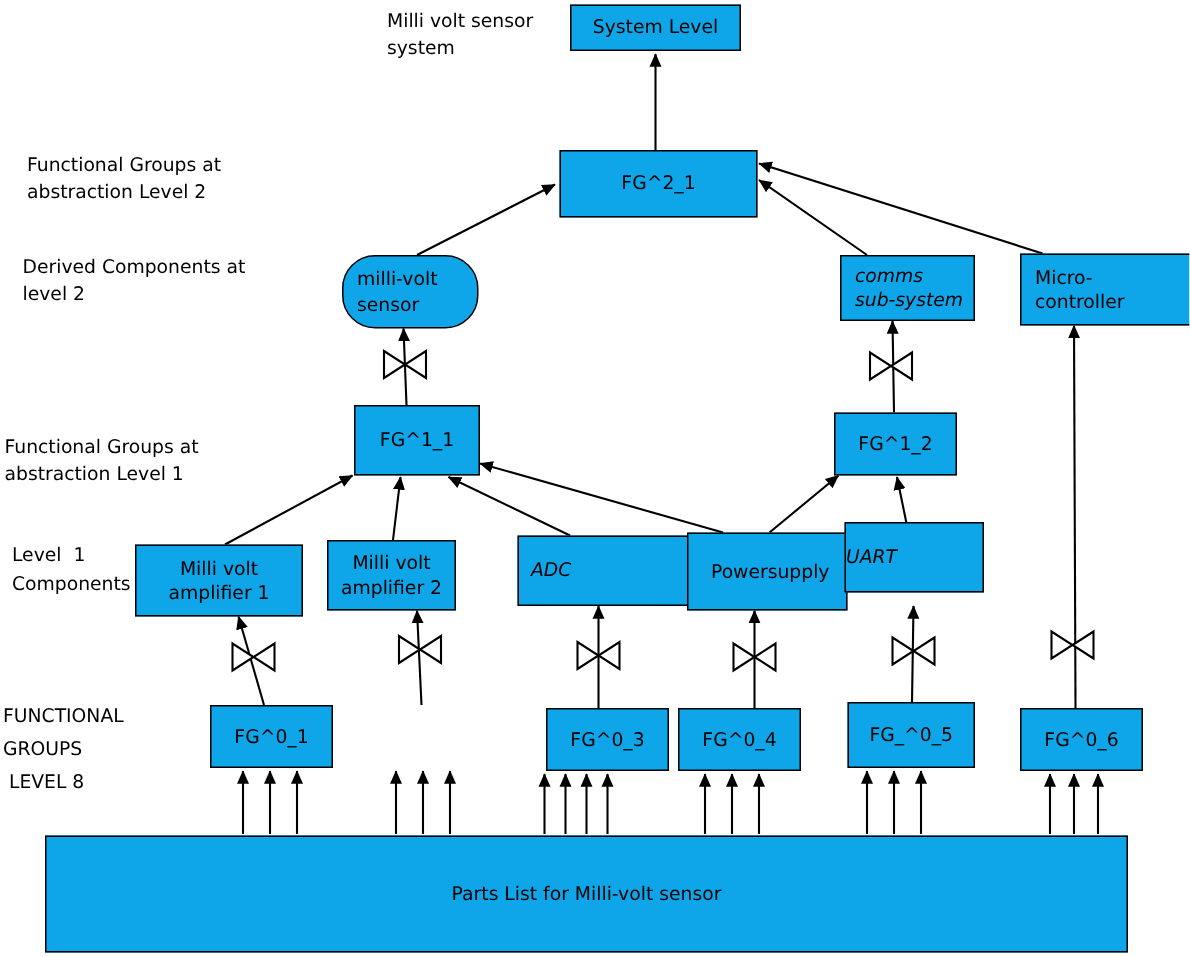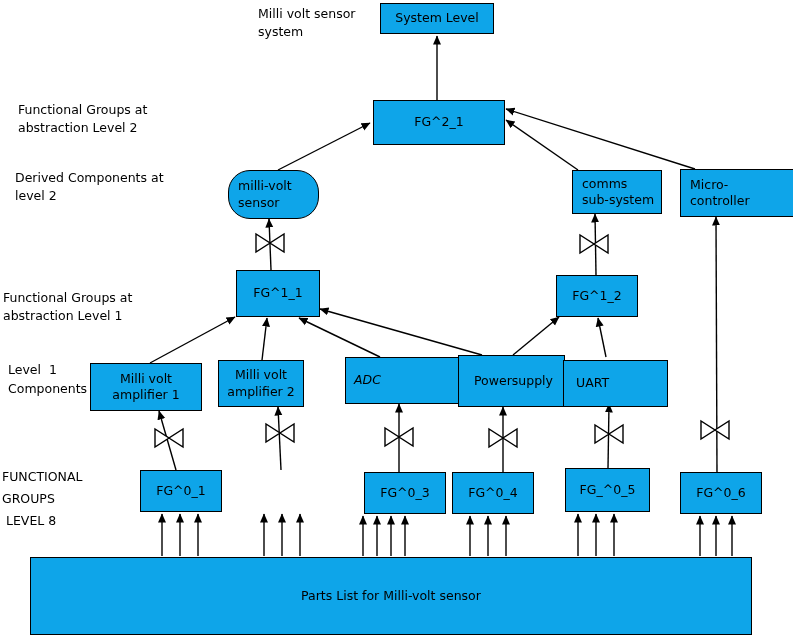--- a/index.html
+++ b/index.html
@@ -119,33 +119,33 @@
   <div class="label" style="left:8px;top:360px;line-height:1.55;">Level  1
 Components</div>
   <div class="label" style="left:2px;top:466px;line-height:1.75;">FUNCTIONAL
 GROUPS
  LEVEL 8</div>
 
   <div class="box c" style="left:380px;top:3px;width:112px;height:29px;">System Level</div>
   <div class="box c" style="left:373px;top:100px;width:130px;height:43px;">FG^2_1</div>
   <div class="box l" style="left:228px;top:170px;width:80px;height:47px;border-radius:22px;">milli-volt
 sensor</div>
-  <div class="box l" style="left:572px;top:170px;width:79px;height:42px;">comms
+  <div class="box l" style="left:560px;top:170px;width:79px;height:42px;font-style:italic;">comms
 sub-system</div>
   <div class="box l" style="left:680px;top:169px;width:110px;height:46px;">Micro-
 controller</div>
   <div class="box c" style="left:236px;top:270px;width:82px;height:45px;">FG^1_1</div>
   <div class="box c" style="left:556px;top:275px;width:80px;height:40px;">FG^1_2</div>
   <div class="box c" style="left:90px;top:363px;width:110px;height:46px;">Milli volt
 amplifier 1</div>
   <div class="box c" style="left:218px;top:360px;width:84px;height:45px;">Milli volt
 amplifier 2</div>
   <div class="box l" style="left:345px;top:357px;width:105px;height:45px;padding-left:8px;font-style:italic;">ADC</div>
   <div class="box l" style="left:458px;top:355px;width:90px;height:50px;padding-left:15px;">Powersupply</div>
-  <div class="box l" style="left:563px;top:360px;width:91px;height:45px;padding-left:12px;">UART</div>
+  <div class="box l" style="left:563px;top:348px;width:91px;height:45px;padding-left:0;font-style:italic;">UART</div>
   <div class="box c" style="left:140px;top:470px;width:80px;height:40px;">FG^0_1</div>
   <div class="box c" style="left:364px;top:472px;width:80px;height:40px;">FG^0_3</div>
   <div class="box c" style="left:452px;top:472px;width:80px;height:40px;">FG^0_4</div>
   <div class="box c" style="left:565px;top:468px;width:83px;height:42px;">FG_^0_5</div>
   <div class="box c" style="left:680px;top:472px;width:80px;height:40px;">FG^0_6</div>
   <div class="box c" style="left:30px;top:557px;width:720px;height:76px;">Parts List for Milli-volt sensor</div>
 
 </div>
 
 </body></html>

